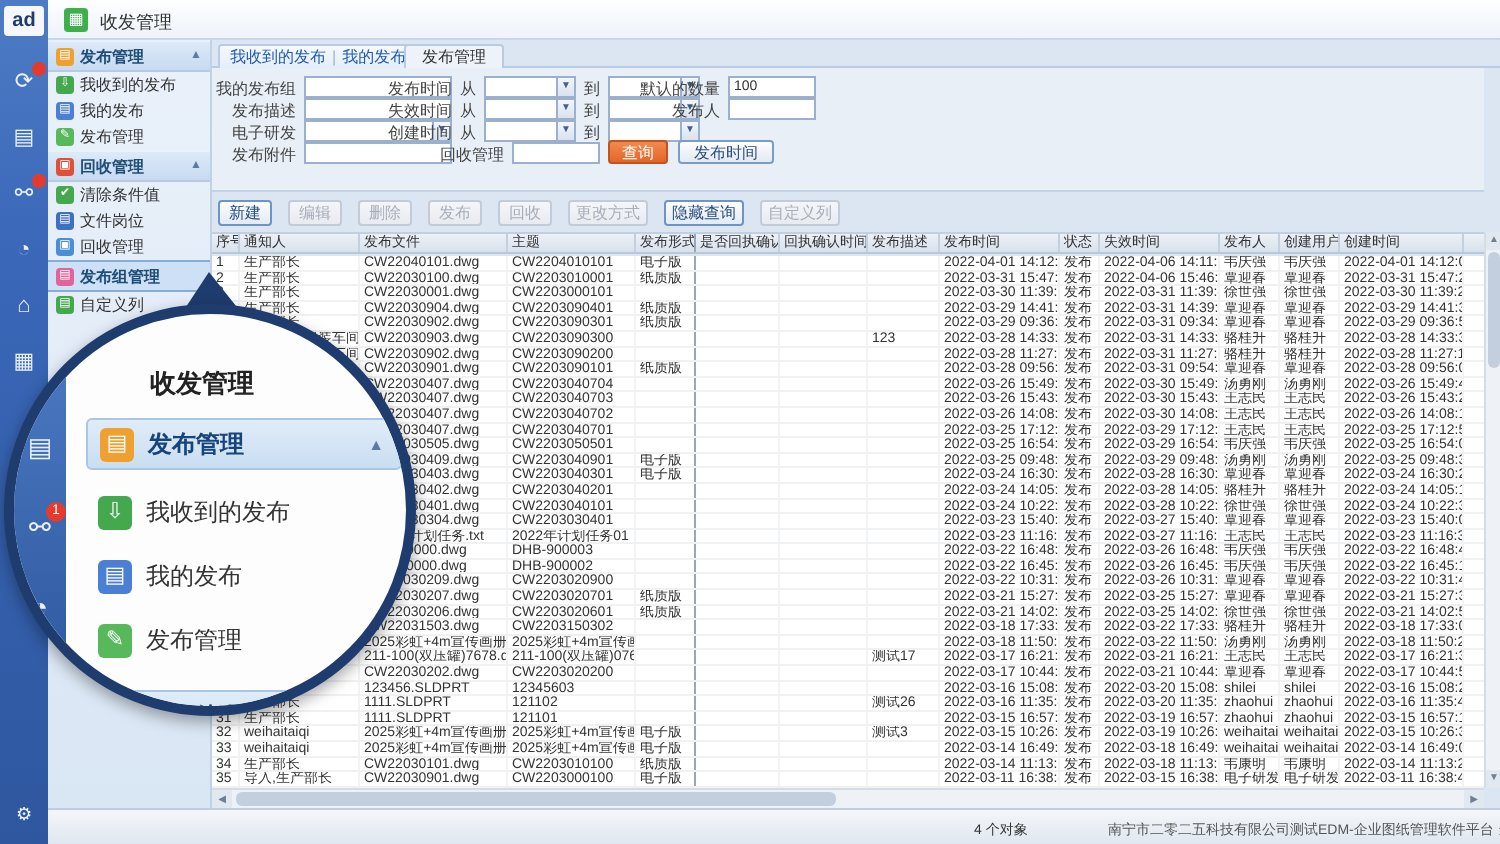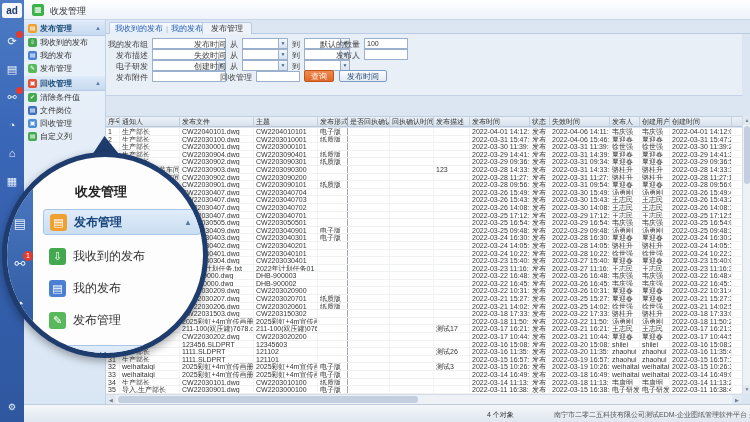--- a/index.html
+++ b/index.html
@@ -166,20 +166,24 @@
         <span class="slabel">清除条件值</span>
       </div>
       <div class="sitem child">
         <span class="sic" style="background: rgb(63, 111, 192);">▤</span>
         <span class="slabel">文件岗位</span>
       </div>
       <div class="sitem child">
         <span class="sic" style="background: rgb(74, 143, 212);">▣</span>
         <span class="slabel">回收管理</span>
       </div>
+      <div class="sitem group selected">
+        <span class="sic" style="background: rgb(224, 100, 154);">▤</span>
+        <span class="slabel">发布组管理</span>
+      </div>
       <div class="sitem child">
         <span class="sic" style="background: rgb(68, 169, 78);">▤</span>
         <span class="slabel">自定义列</span>
       </div>
     </div>
 
   <div class="content">
 
     <div class="tabrow">
       <div class="tablinks">
@@ -233,20 +237,30 @@
         </div>
 
       <div class="flabel" style="left:0;top:38px;width:42px;">发布附件</div>
       <input class="finput" style="left: 46px; top: 37px; width: 74px;">
       <div class="flabel" style="left:110px;top:38px;width:36px;">回收管理</div>
       <input class="finput" style="left: 150px; top: 37px; width: 44px;">
       <button class="qbtn" style="left:198px;top:36px;width:30px;">查询</button>
       <button class="cbtn" style="left:233px;top:36px;width:48px;">发布时间</button>
     </div>
 
+    <div class="btnrow" id="toolbar-buttons">
+        <button class="tbtn on" style="left: 3px; width: 27px;">新建</button>
+        <button class="tbtn off" style="left: 38px; width: 27px;">编辑</button>
+        <button class="tbtn off" style="left: 73px; width: 27px;">删除</button>
+        <button class="tbtn off" style="left: 108px; width: 27px;">发布</button>
+        <button class="tbtn off" style="left: 143px; width: 27px;">回收</button>
+        <button class="tbtn off" style="left: 178px; width: 40px;">更改方式</button>
+        <button class="tbtn on" style="left: 226px; width: 40px;">隐藏查询</button>
+        <button class="tbtn off" style="left: 274px; width: 40px;">自定义列</button>
+      </div>
 
     <div class="thead" id="thead-row">
         <div class="th" style="width: 14px;">序号</div>
         <div class="th" style="width: 60px;">通知人</div>
         <div class="th" style="width: 74px;">发布文件</div>
         <div class="th" style="width: 64px;">主题</div>
         <div class="th sepcol" style="width: 30px;">发布形式</div>
         <div class="th" style="width: 42px;">是否回执确认</div>
         <div class="th" style="width: 44px;">回执确认时间</div>
         <div class="th" style="width: 36px;">发布描述</div>

